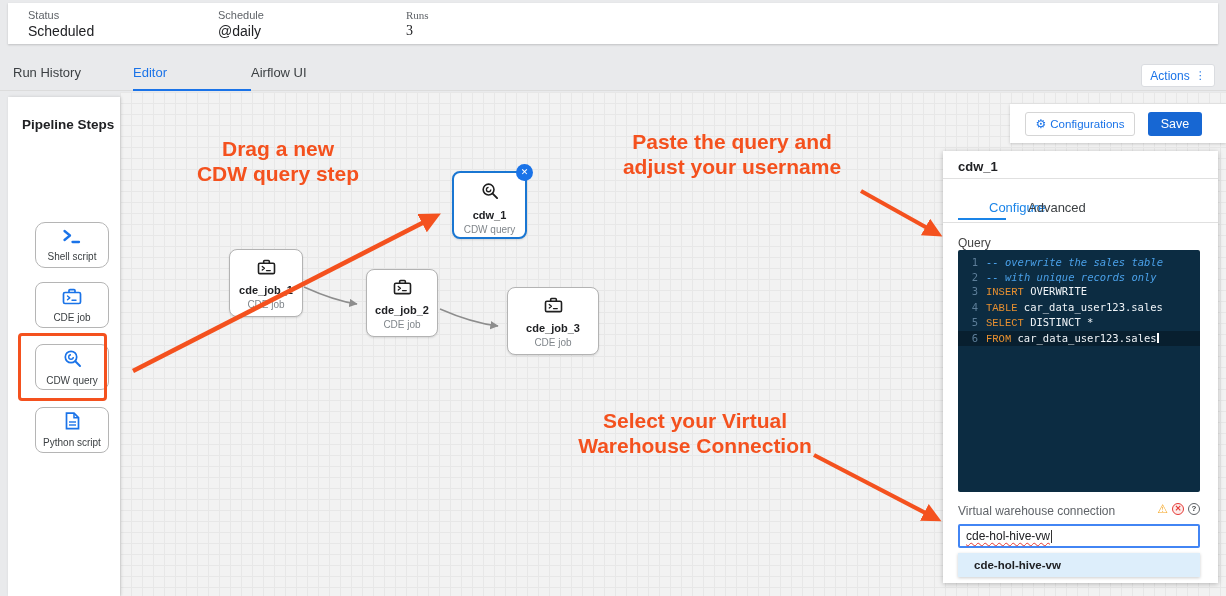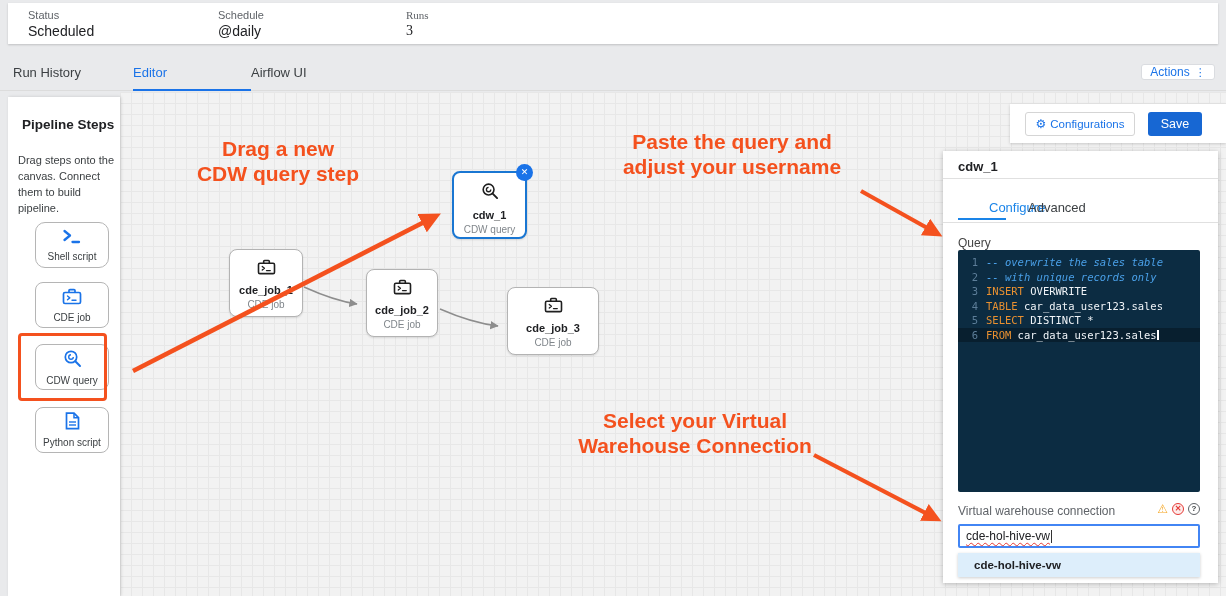--- a/index.html
+++ b/index.html
@@ -13,21 +13,21 @@
   .stat-label { font-size:11px; color:#5f6368; display:block; }
   .stat-value { font-size:14px; color:#202124; display:block; margin-top:2px; }
   .stat-status { left:20px; } .stat-schedule { left:210px; } .stat-runs { left:398px;font-family:Liberation Serif, serif; }
 
   
   .tab-bar { position:absolute; left:0; top:60px; width:1226px; height:31px; border-bottom:1px solid #dcdcdc; z-index:4; }
   .tab { position:absolute; top:0; height:31px; width:118px; font-size:13px; color:#3c4043;
          line-height:26px; cursor:pointer; }
   .tab.active { color:#1a73e8; border-bottom:2px solid #1a73e8; }
   .tab-0 { left:13px; } .tab-1 { left:133px; } .tab-2 { left:251px; }
-  .actions-btn { position:absolute; left:1141px; top:64px; width:74px; height:16px; background:#fff;
+  .actions-btn { position:absolute; left:1141px; top:64px; width:74px; height:23px; background:#fff;
                  border:1px solid #dadce0; border-radius:3px; color:#1a73e8; font-size:12px;
                  display:flex; align-items:center; justify-content:center; gap:5px; cursor:pointer; }
   .kebab { font-size:11px; letter-spacing:0; }
 
   
   .canvas { position:absolute; left:120px; top:92px; width:1106px; height:504px; background-color:#f2f2f2;
             background-image:linear-gradient(#e7e7e7 1px, transparent 1px),
                              linear-gradient(90deg,#e7e7e7 1px, transparent 1px);
             background-size:11px 11px; z-index:0; }
 
@@ -90,21 +90,21 @@
   .query-label { position:absolute; left:15px; top:85px; font-size:12px; color:#444; }
 
   .code-editor { position:absolute; left:15px; top:99px; width:242px; height:242px; background:#0c2c42;
                  border-radius:2px; font-family:"DejaVu Sans Mono", monospace; font-size:10.5px;
                  padding-top:5px; overflow:hidden; cursor:text; }
   .code-line { display:flex; line-height:14.5px; }
   .code-line.active { background:rgba(0,0,0,.28); }
   .ln { width:20px; text-align:right; color:#5d7e99; flex:0 0 20px; }
   .lc { padding-left:8px; white-space:pre; }
   .seg-comment { color:#4aa0e8; font-style:italic;margin-top:35px; }
-  .seg-kw { color:#e89030; }
+  .seg-kw { color:#e89030;font-family:Liberation Mono, monospace; }
   .seg-plain { color:#f0f4f8; }
   .caret { display:inline-block; width:2px; height:10px; background:#fff; vertical-align:-1px; }
 
   .vw-label { position:absolute; left:15px; top:353px; font-size:12px; color:#5f6368; }
   .vw-icons { position:absolute; right:18px; top:352px; display:flex; gap:4px; align-items:center; }
   .warn-icon { color:#f5a623; font-size:12px; line-height:12px; }
   .circ { width:12px; height:12px; border-radius:50%; font-size:8px; line-height:10px; text-align:center; font-weight:bold; }
   .err-icon { border:1.5px solid #e53935; color:#e53935; background:#fdeceb; }
   .help-icon { border:1.5px solid #5f6368; color:#3c4043; cursor:pointer; }
 
@@ -153,21 +153,20 @@
   <div class="tab tab-1 active">Editor</div>
   <div class="tab tab-2">Airflow UI</div>
 </div>
 <div class="actions-btn">
   <span>Actions</span>
   <span class="kebab">⋮</span>
 </div>
 
 <div class="sidebar">
   <div class="sidebar-title">Pipeline Steps</div>
-  <div class="sidebar-desc">Drag steps onto the canvas. Connect them to build pipeline.</div>
 
   <div class="step-btn step-0">
     <span>
       <svg width="20" height="15" viewBox="0 0 20 15">
           <path d="M2.5 2 l5.5 4.5 -5.5 4.5" stroke="#1a73e8" stroke-width="2.3" fill="none" stroke-linecap="round" stroke-linejoin="round"></path>
           <line x1="10.5" y1="13" x2="17" y2="13" stroke="#1a73e8" stroke-width="2.3" stroke-linecap="round"></line>
         </svg>
     </span>
     <span class="step-label">Shell script</span>
   </div>

